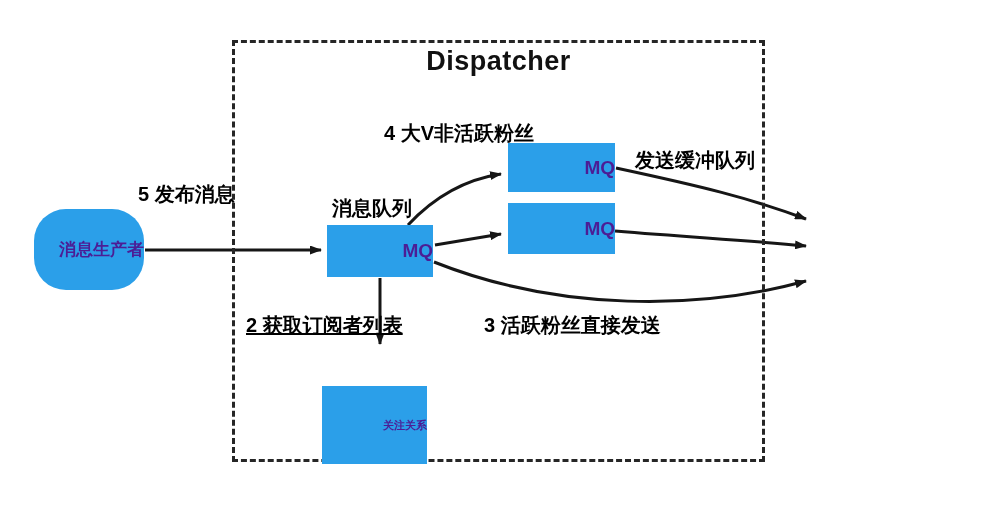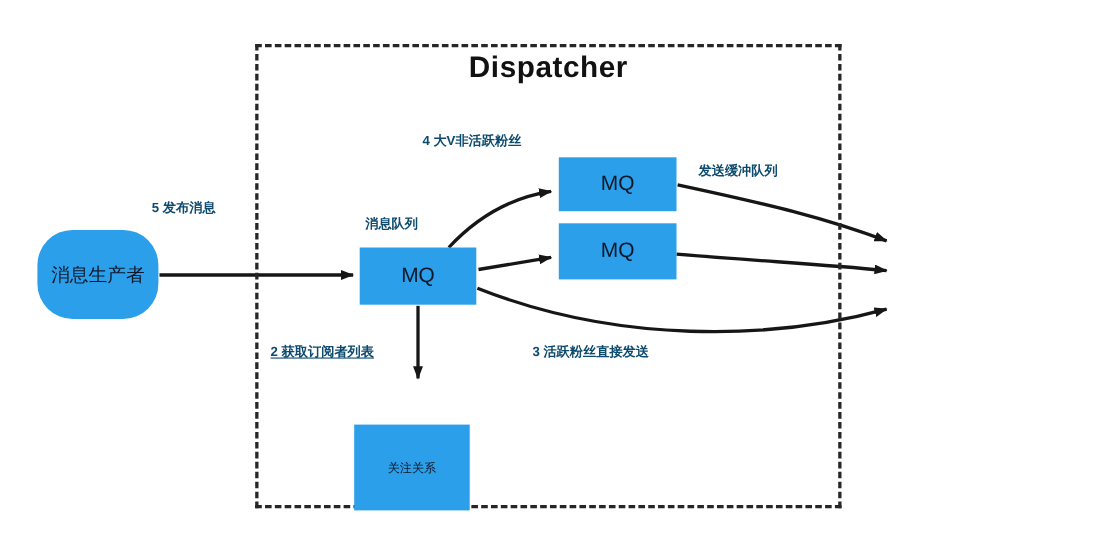--- a/index.html
+++ b/index.html
@@ -38,43 +38,43 @@
     text-align: center;
     font-size: 27px;
     font-weight: bold;
     color: #111;
     letter-spacing: 0.5px;
   }
   .node {
     position: absolute;
     display: flex;
     align-items: center;
-    justify-content: center;
-    color: #0f172a;
-    font-weight: normal;
+    justify-content: flex-end;
+    color: #4c1d95;
+    font-weight: bold;
     text-align: center;
   }
   .node.blue { background: var(--blue); }
   .node.orange { background: var(--orange); }
   .node-producer {
     left: 34px; top: 209px;
     width: 110px; height: 81px;
     border-radius: 32px;
     font-size: 17px;
   }
   .node-main-mq  { left: 327px; top: 225px; width: 106px; height: 52px; font-size: 19px; }
   .node-mq-top   { left: 508px; top: 143px; width: 107px; height: 49px; font-size: 19px; }
   .node-mq-mid   { left: 508px; top: 203px; width: 107px; height: 51px; font-size: 19px; }
   .node-follow   { left: 322px; top: 350px; width: 105px; height: 78px; font-size: 11px; margin-top: 36px; }
   .node-inbox    { left: 813px; top: 211px; width: 145px; height: 81px; font-size: 17px; }
   .edge-label {
     position: absolute;
-    font-size: 12px;
+    font-size: 20px;
     font-weight: bold;
-    color: #0c4a6e;
+    color: #000000;
     white-space: nowrap;
   }
   .lbl-publish     { left: 138px; top: 181px; }
   .lbl-mq-caption  { left: 332px; top: 195px; }
   .lbl-subscribers { left: 246px; top: 312px; text-decoration: underline; }
   .lbl-direct      { left: 484px; top: 312px; }
   .lbl-inactive    { left: 384px; top: 120px; }
   .lbl-buffer      { left: 635px; top: 147px; }
 </style>
 </head>

